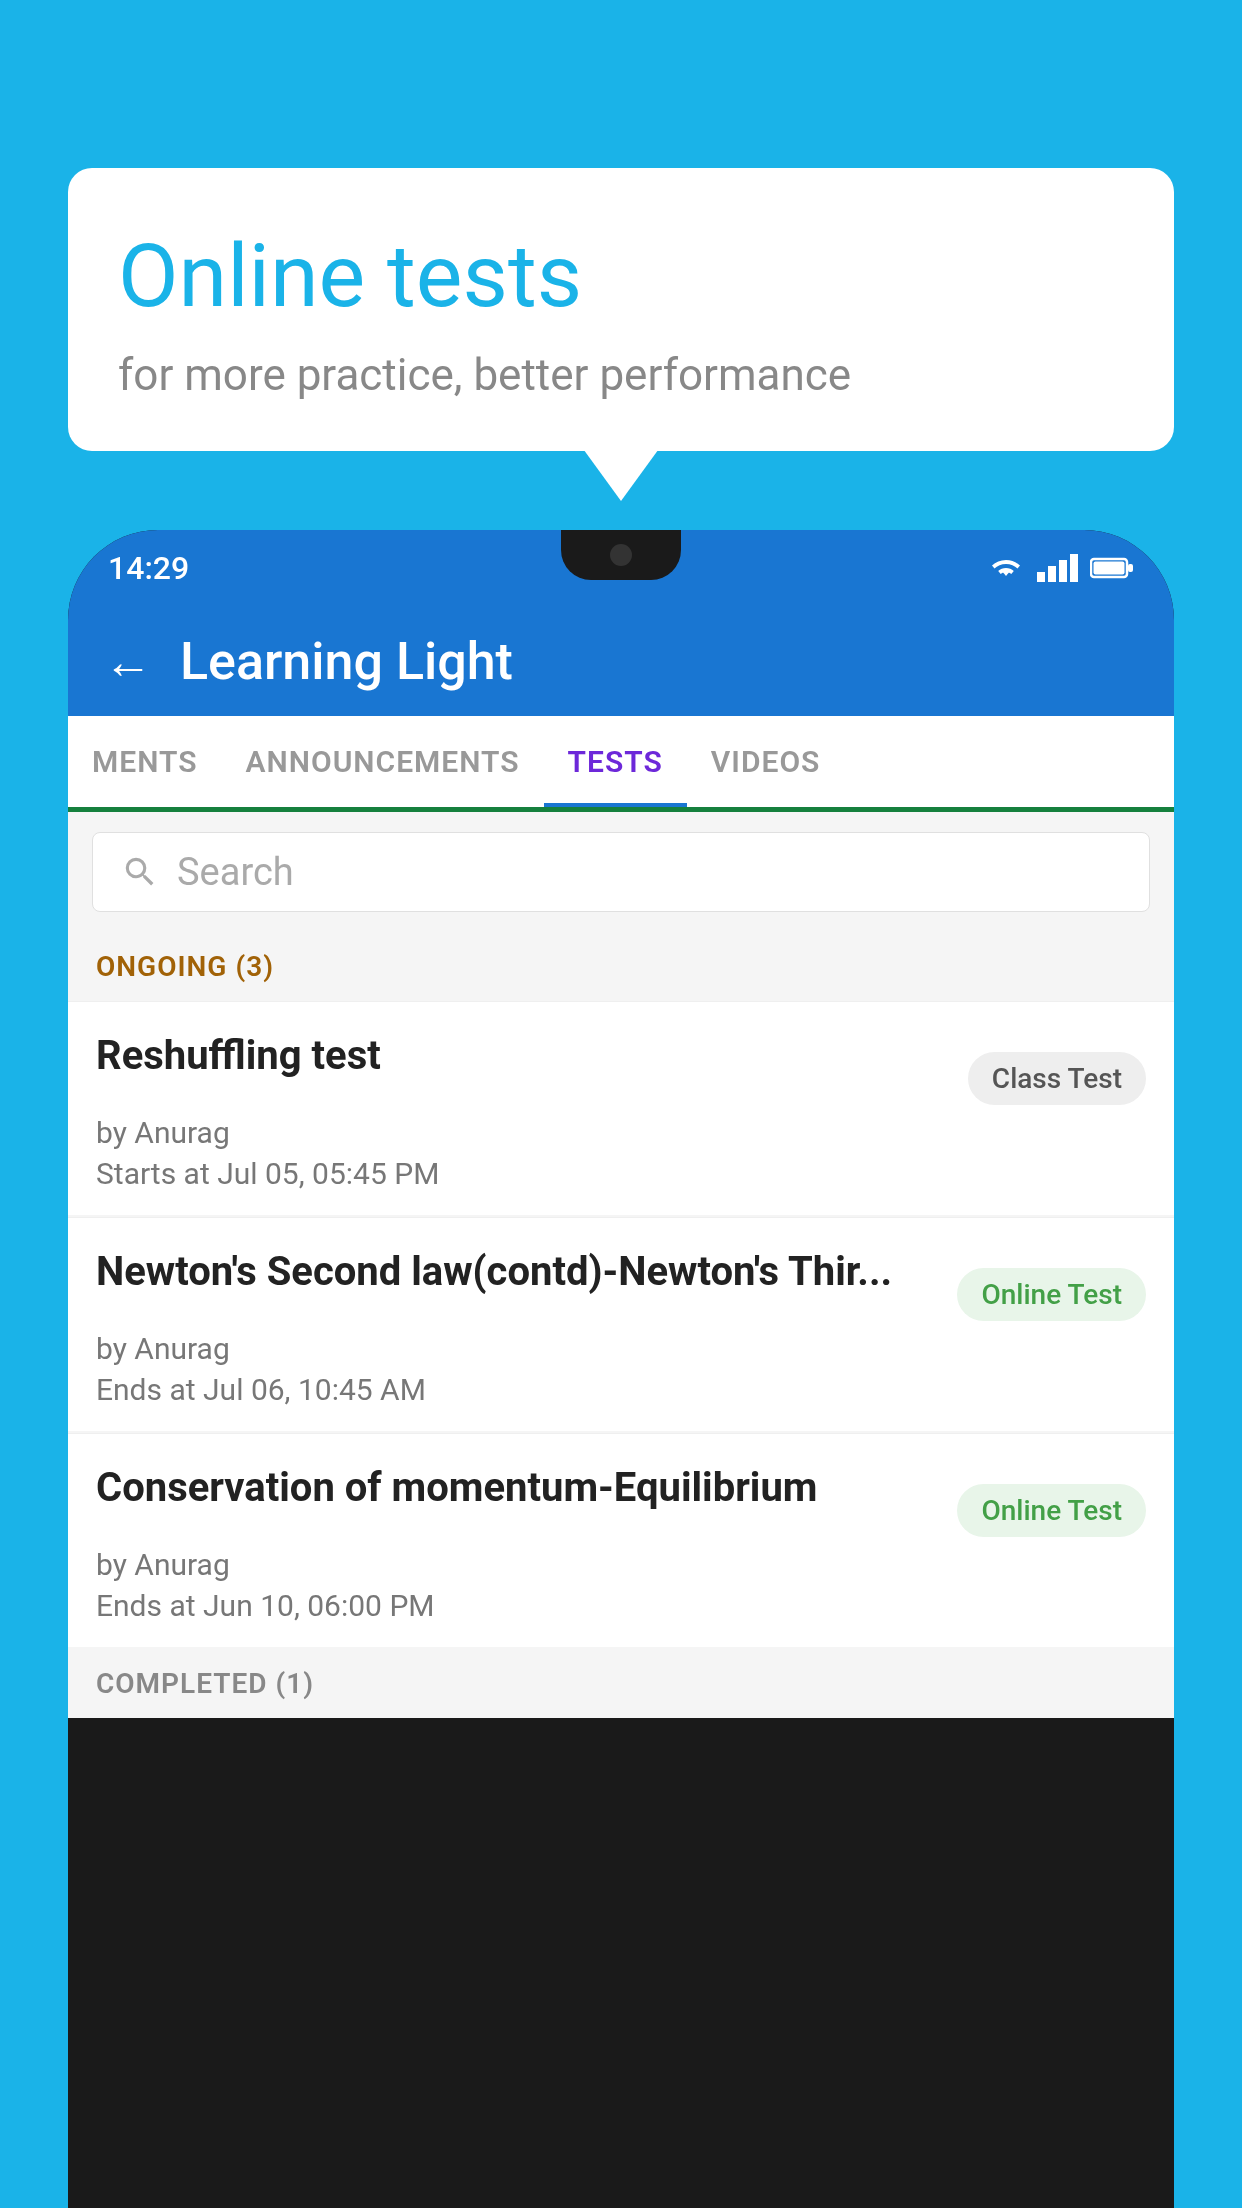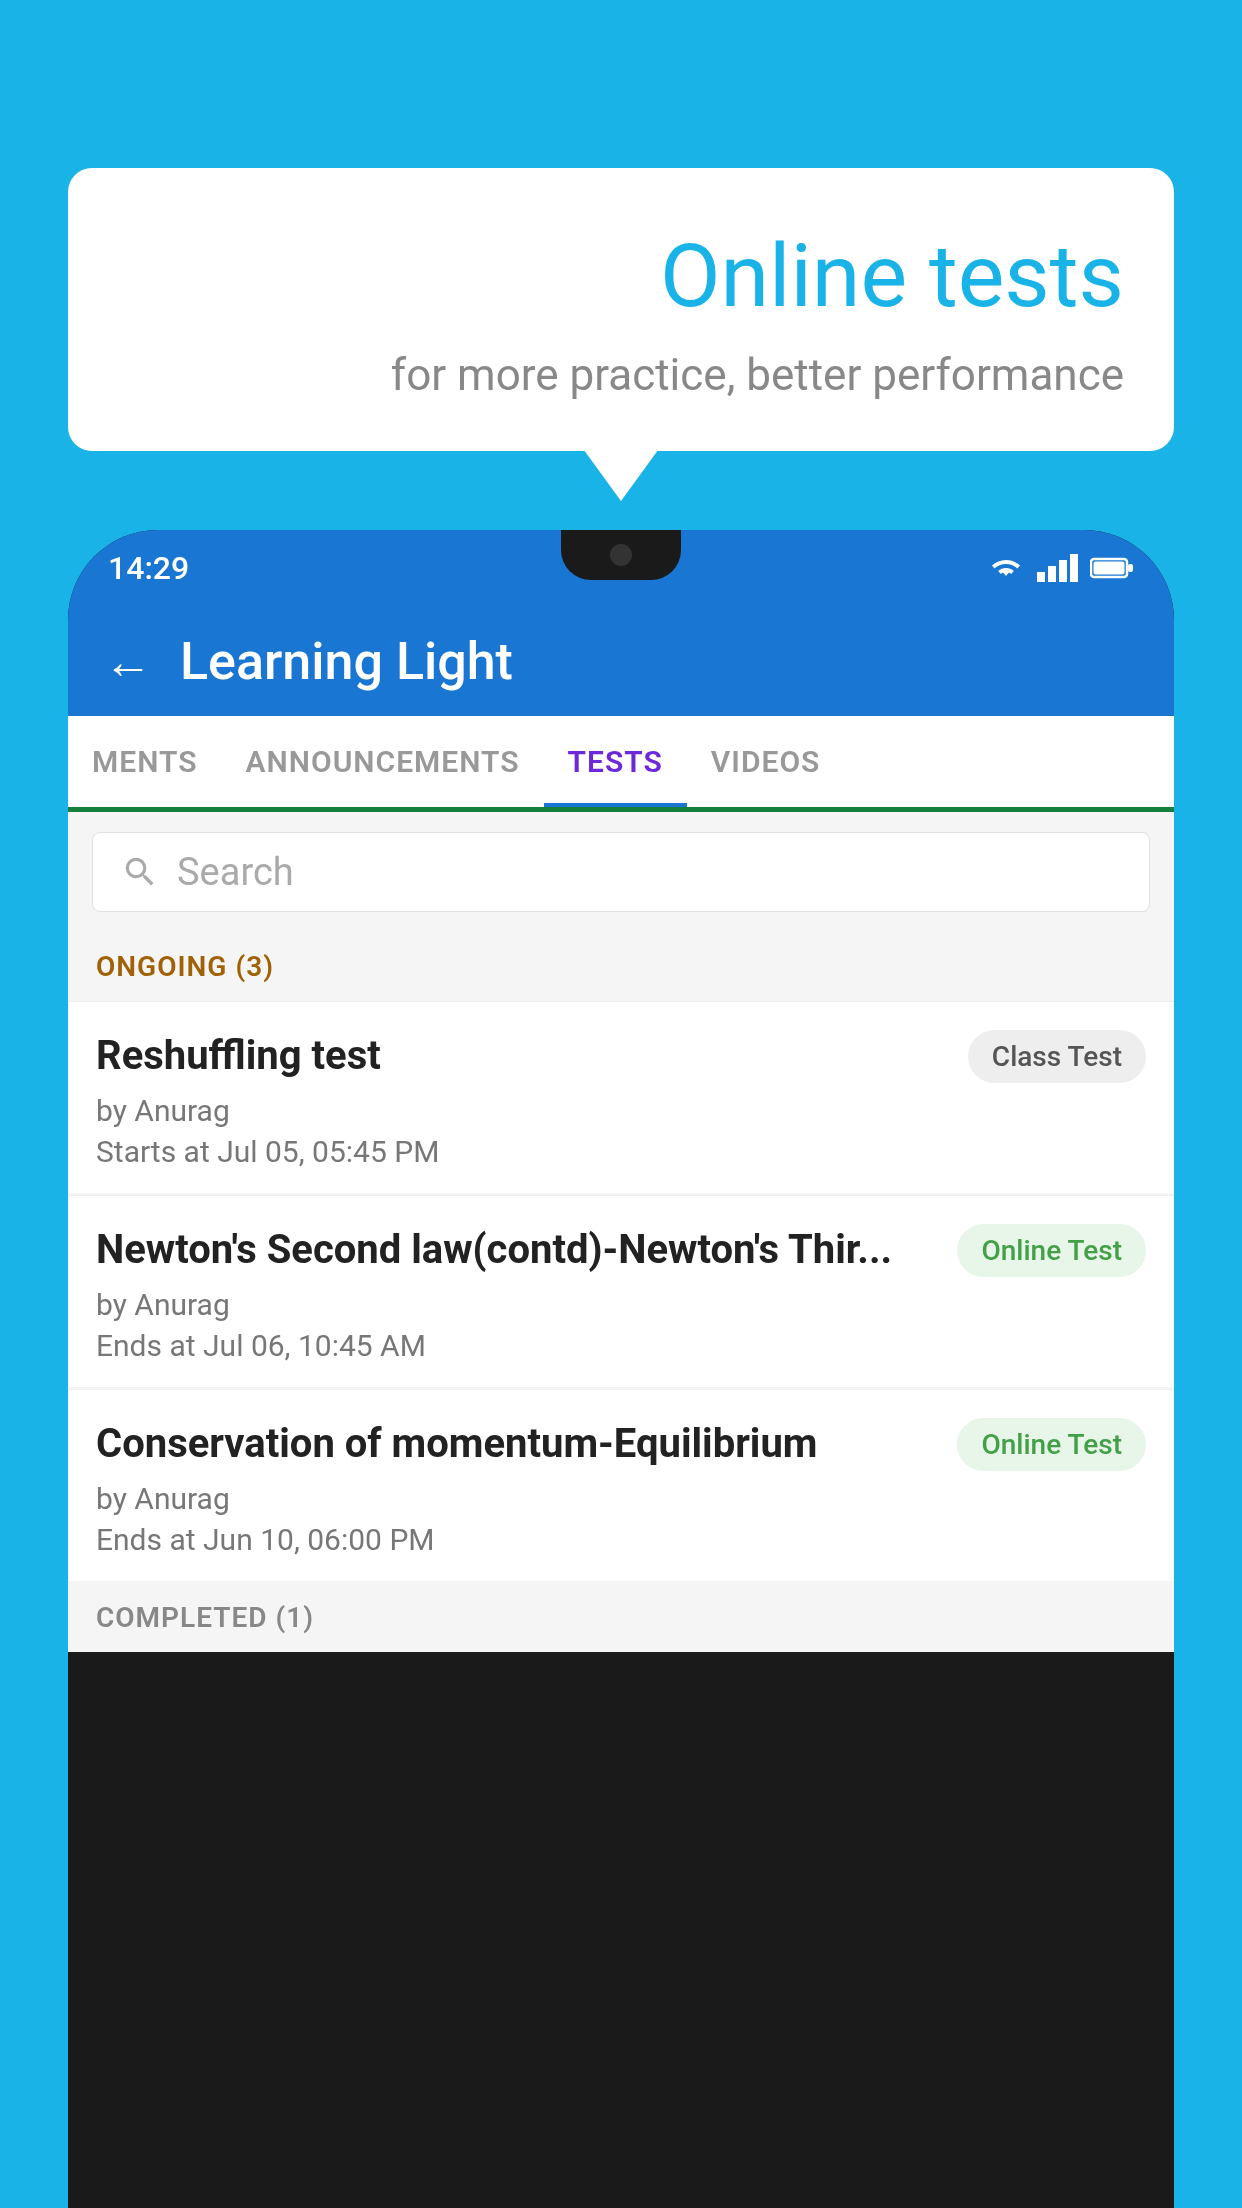--- a/index.html
+++ b/index.html
@@ -15,21 +15,21 @@
 
     
     .speech-bubble {
       position: absolute;
       top: 168px;
       left: 68px;
       right: 68px;
       background: #ffffff;
       border-radius: 24px;
       padding: 60px 50px 50px;
-      text-align: right;
+      text-align: left;
     }
     .speech-bubble::after {
       content: '';
       position: absolute;
       bottom: -50px;
       left: 50%;
       transform: translateX(-50%);
       width: 0;
       height: 0;
       border-left: 40px solid transparent;
@@ -218,20 +218,21 @@
       line-height: 1.3;
       flex: 1;
     }
     .test-badge {
       border-radius: 30px;
       padding: 10px 24px;
       font-size: 28px;
       font-weight: 500;
       white-space: nowrap;
       flex-shrink: 0;
+      margin-top: 22px;
     }
     .badge-class-test {
       background: #eeeeee;
       color: #555555;
     }
     .badge-online-test {
       background: #e8f5e9;
       color: #43a047;
     }
     .test-author {

